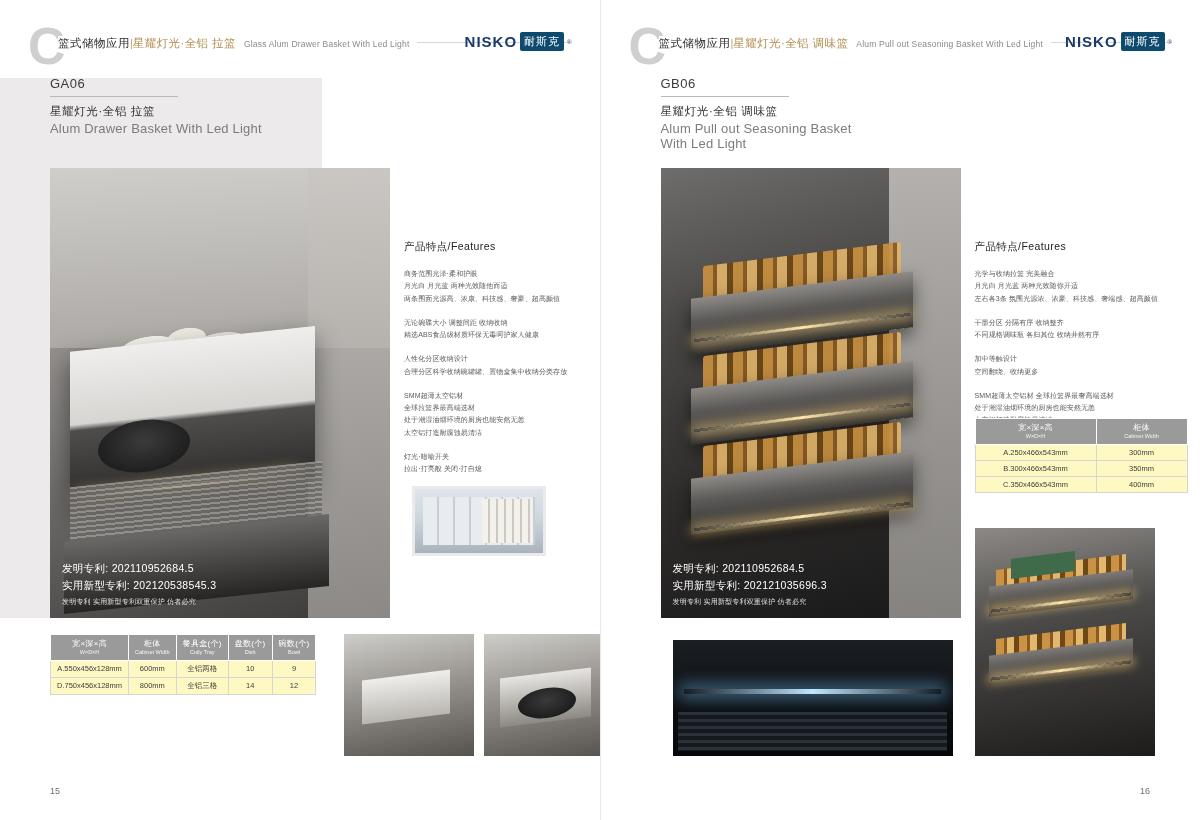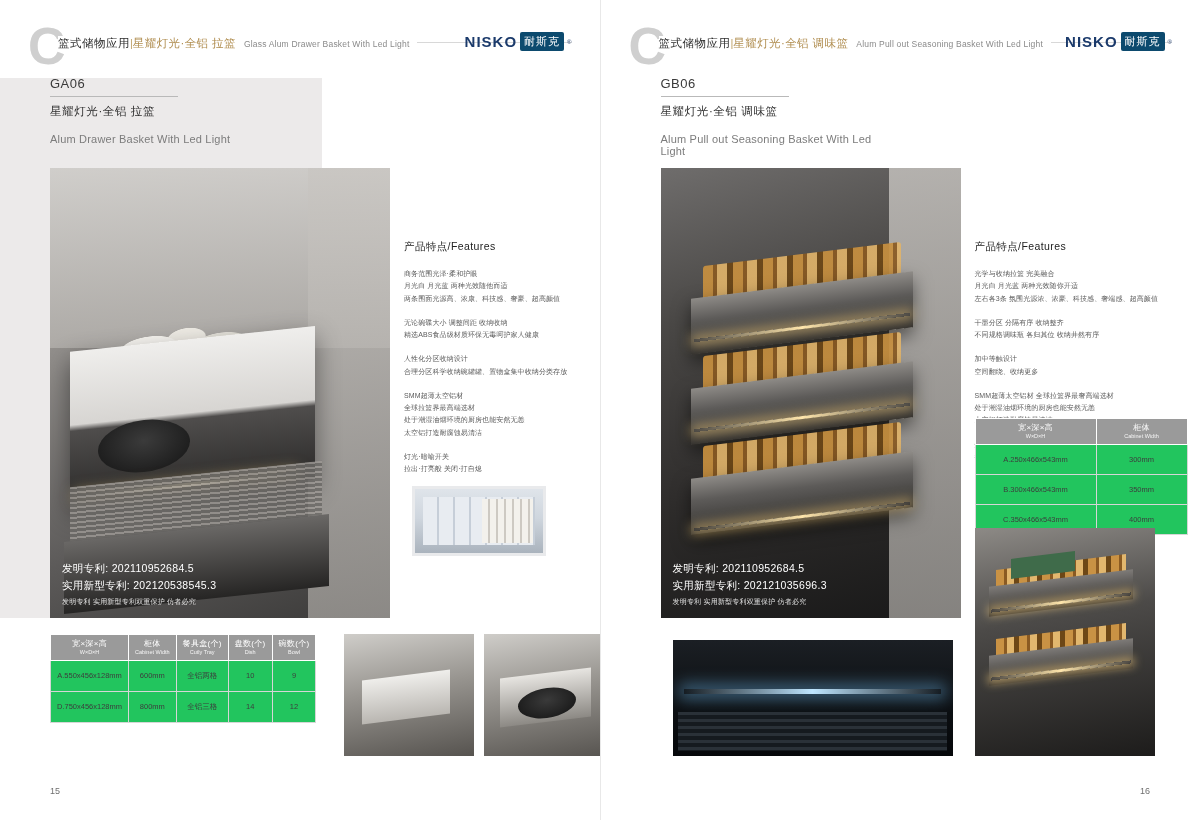--- a/index.html
+++ b/index.html
@@ -45,21 +45,21 @@
   
   .greyblock{
     position:absolute;left:0;top:78px;width:322px;height:540px;background:#eceaea;
   }
 
   
   .codeblock{position:absolute;left:50px;top:76px;width:220px;}
   .codeblock .code{font-size:13px;color:#3a3a3a;letter-spacing:.5px;}
   .codeblock .rule{height:1px;background:#b9b9b9;margin:5px 0 7px 0;width:128px;}
   .codeblock .cn{font-size:11.5px;color:#2f2f2f;letter-spacing:.6px;}
-  .codeblock .en{font-size:11px;color:#7c7c7c;margin-top:14px;letter-spacing:.2px;}
+  .codeblock .en{font-size:13px;color:#7c7c7c;margin-top:2px;letter-spacing:.2px;}
 
   
   .hero{
     position:absolute;left:50px;top:168px;width:340px;height:450px;
     background:linear-gradient(160deg,#b9b6b2 0%,#8e8b88 35%,#5c5a59 70%,#3a3938 100%);
     overflow:hidden;
   }
   .hero.r{left:660px;top:168px;width:300px;height:450px;
     background:linear-gradient(165deg,#6f6d6c 0%,#4a4846 30%,#2e2c2b 65%,#181818 100%);}
   .hero .wall{position:absolute;left:0;top:0;width:100%;height:40%;
@@ -121,22 +121,22 @@
 
   
   table.spec{border-collapse:collapse;position:absolute;}
   table.spec th{
     background:#9a9a9a;color:#fff;font-weight:normal;border:1px solid #fff;
     padding:4px 6px;line-height:1.15;
   }
   table.spec th .h-cn{font-size:8px;display:block;letter-spacing:.3px;}
   table.spec th .h-en{font-size:5.5px;display:block;opacity:.9;margin-top:1px;}
   table.spec td{
-    border:1px solid #d6d6d6;padding:10px 6px;font-size:7.5px;color:#3d3d3d;text-align:center;
-    background:#22c55e;white-space:nowrap;
+    border:1px solid #d6d6d6;padding:3px 6px;font-size:7.5px;color:#3d3d3d;text-align:center;
+    background:#fef9c3;white-space:nowrap;
   }
 
   
   .thumb{position:absolute;overflow:hidden;}
   .thumb.basketgrid{
     background:linear-gradient(180deg,#dfe4ea 0%,#cfd6de 45%,#aab3bd 100%);
     border:3px solid #e9eaec;
   }
   .thumb.basketgrid .inner{
     position:absolute;inset:8px;

